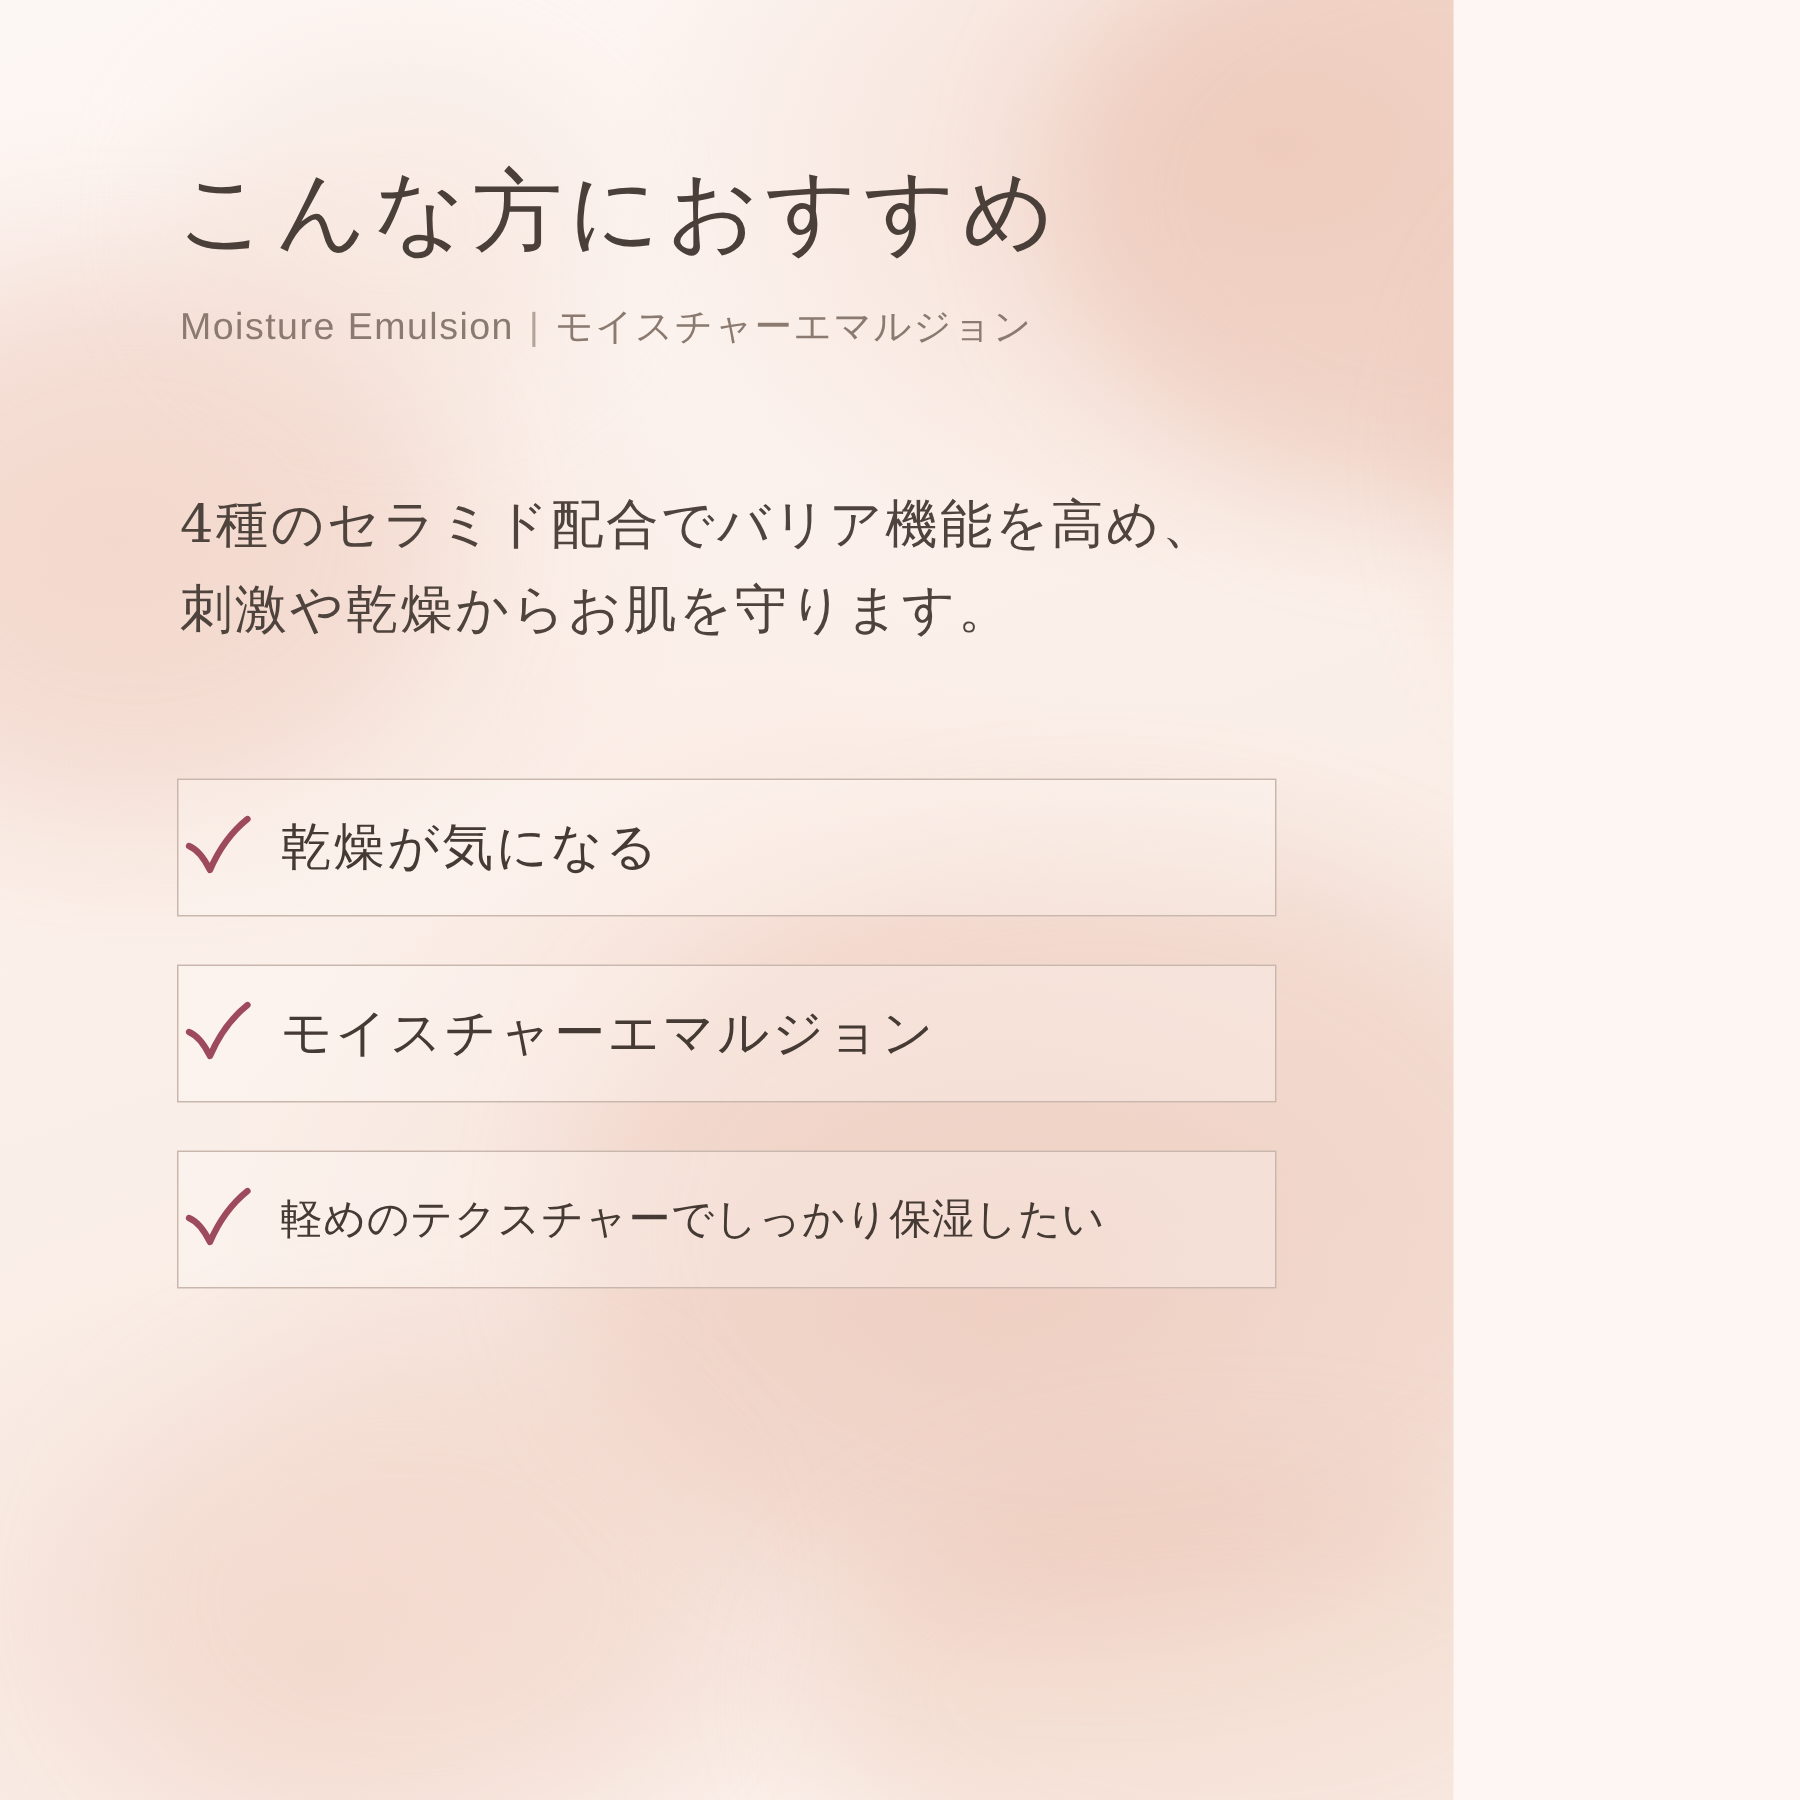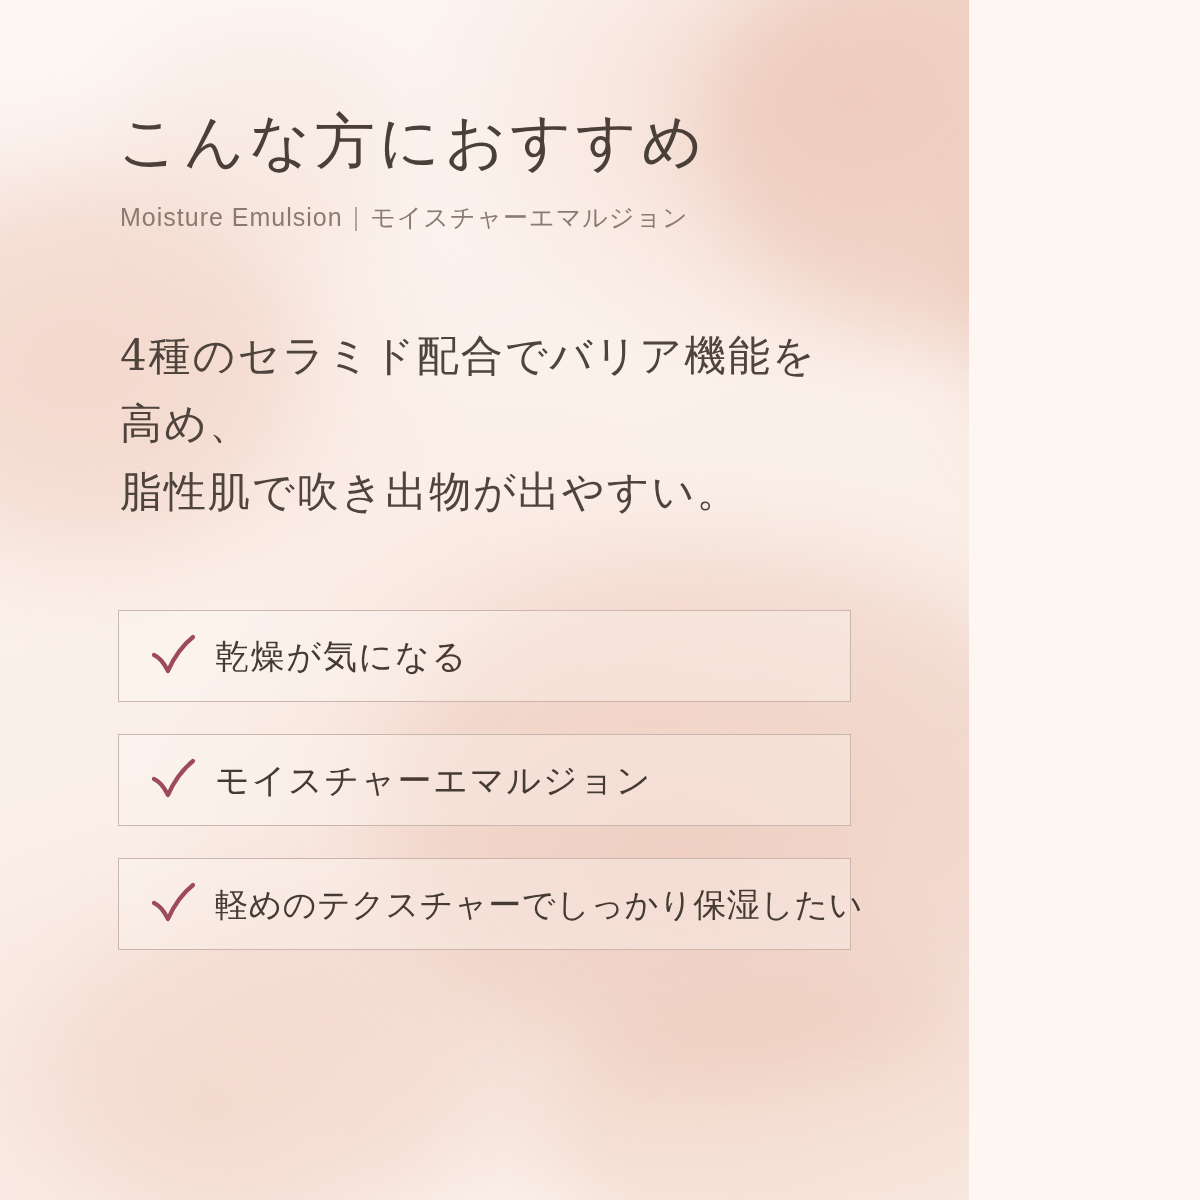--- a/index.html
+++ b/index.html
@@ -70,21 +70,21 @@
   }
   .subhead .sep {
     display: inline-block;
     padding: 0 10px;
     color: #b5a49a;
   }
 
   .lead {
     margin: 88px 0 0 2px;
     font-family: "DejaVu Serif", "Liberation Serif", serif;
-    font-size: 42px;
+    font-size: 35px;
     line-height: 1.62;
     letter-spacing: 0.045em;
     color: #4f443d;
   }
   .lead .line { display: block; }
 
   .check-list {
     margin-top: 84px;
     display: flex;
     flex-direction: column;
@@ -92,40 +92,39 @@
   }
 
   .check-item {
     position: relative;
     box-sizing: border-box;
     height: 92px;
     border: 1px solid #c9b7ae;
     background: rgba(255,252,250,0.30);
     display: flex;
     align-items: center;
-    padding-left: 28px;
   }
 
   .check-mark {
     flex: 0 0 auto;
     width: 52px;
     height: 52px;
     margin-right: 16px;
     display: block;
   }
 
   .check-label {
     font-family: "DejaVu Serif", "Liberation Serif", serif;
     font-size: 34px;
     letter-spacing: 0.05em;
     color: #453b34;
     line-height: 1;
     white-space: nowrap;
   }
-  .check-item.tight .check-label { font-size: 33px; letter-spacing: 0.015em; }
+  .check-item.tight .check-label { font-size: 28px; letter-spacing: 0.015em; }
 </style>
 </head>
 <body>
 
 <div class="canvas">
   <div class="blotch b1"></div>
   <div class="blotch b2"></div>
   <div class="blotch b3"></div>
   <div class="blotch b4"></div>
   <div class="blotch b5"></div>
@@ -135,21 +134,21 @@
   <div class="content">
 
     <h1 class="headline">こんな方におすすめ</h1>
 
     <div class="subhead">
       <span>Moisture Emulsion</span><span class="sep">|</span><span>モイスチャーエマルジョン</span>
     </div>
 
     <p class="lead">
       <span class="line">4種のセラミド配合でバリア機能を高め、</span>
-      <span class="line">脂性肌で吹き出物が出やすい。</span>
+      <span class="line">刺激や乾燥からお肌を守ります。</span>
     </p>
 
     <div class="check-list">
 
       <div class="check-item">
         <svg class="check-mark" viewBox="0 0 52 52">
           <path d="M7 25 C12 27 17 33 21 41 C27 27 36 15 46 7" fill="none" stroke="#9c4a5c" stroke-width="4.2" stroke-linecap="round" stroke-linejoin="round"></path>
         </svg>
         <span class="check-label">乾燥が気になる</span>
       </div>

